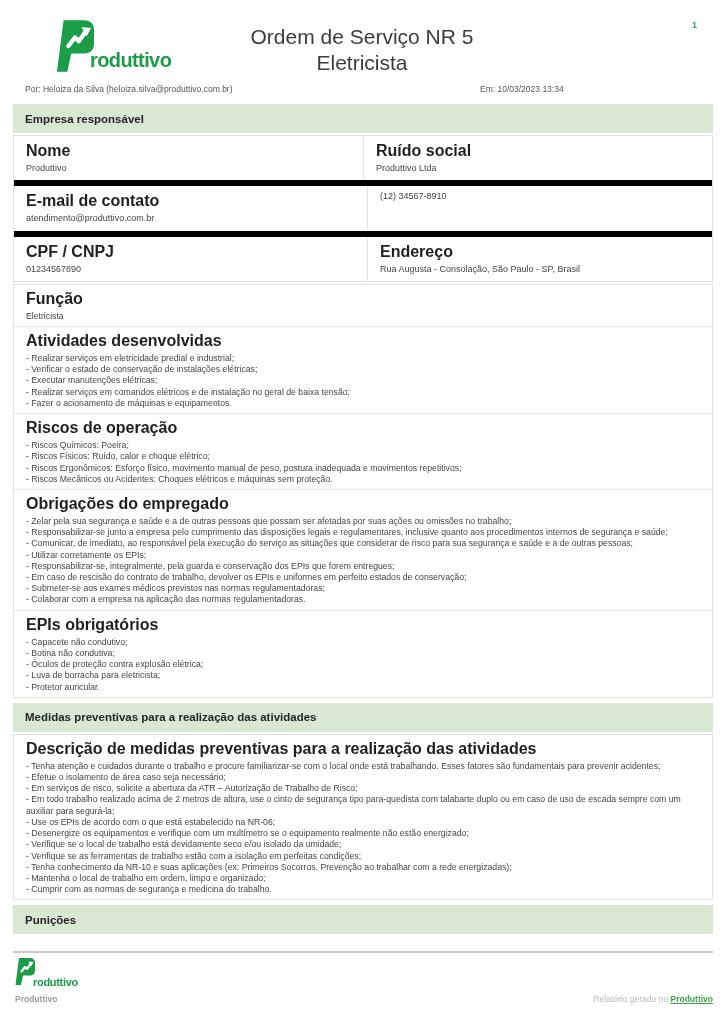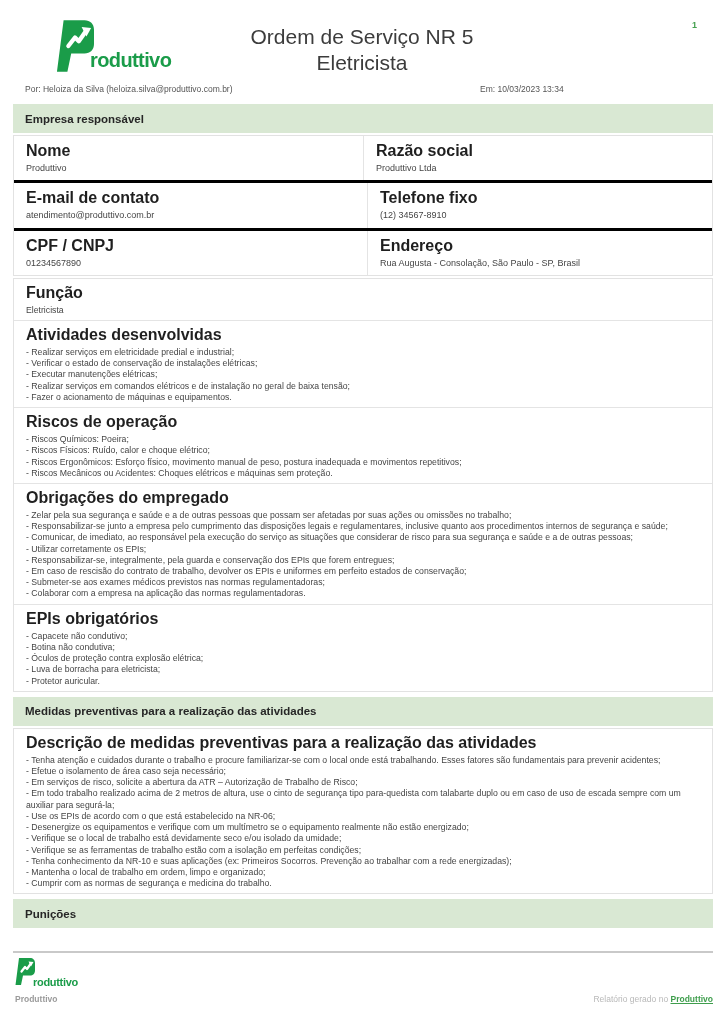--- a/index.html
+++ b/index.html
@@ -19,21 +19,21 @@
   .byline .by{position:absolute;left:12px;top:0;}
   .byline .at{position:absolute;left:467px;top:0;}
   
   .section-bar{
     margin:5px 11px 0 13px;height:29px;display:flex;align-items:center;
     background:#d9e8d3;padding:0 12px;font-size:11.5px;font-weight:bold;color:#262626;text-align:right;
   }
   .box{margin:2px 11px 0 13px;border:1px solid #e2e2e2;background:#fff;}
   
   .crow{display:grid;grid-template-columns:1fr 1fr;}
-  .crow + .crow{border-top:3px solid #000000;gap:8px;}
+  .crow + .crow{border-top:6px solid #000000;gap:8px;}
   .ccell{padding:5px 12px 6px;}
   .ccell.right{border-left:1px solid #e4e4e4;}
   
   .field{padding:4px 12px 4px;}
   .field + .field{border-top:1px solid #e4e4e4;}
   .field-label{font-size:16px;font-weight:bold;color:#1f1f1f;margin-bottom:2px;line-height:1.25;}
   .field-value{font-size:9px;color:#454545;line-height:1.25;}
   .field-lines{font-size:8.7px;color:#454545;line-height:1.29;white-space:pre-line;}
   .empty-box{height:44px;margin:0 11px 0 13px;background:#fff;}
   
@@ -75,32 +75,31 @@
 
   <section>
     <div class="section-bar">Empresa responsável</div>
     <div class="box">
   <div class="crow">
     <div class="ccell">
       <div class="field-label">Nome</div>
       <div class="field-value">Produttivo</div>
     </div>
     <div class="ccell right">
-      <div class="field-label">Razão social</div>
+      <div class="field-label">Ruído social</div>
       <div class="field-value">Produttivo Ltda</div>
     </div>
   </div>
 
   <div class="crow">
     <div class="ccell">
       <div class="field-label">E-mail de contato</div>
       <div class="field-value">atendimento@produttivo.com.br</div>
     </div>
     <div class="ccell right">
-      <div class="field-label">Telefone fixo</div>
       <div class="field-value">(12) 34567-8910</div>
     </div>
   </div>
 
   <div class="crow">
     <div class="ccell">
       <div class="field-label">CPF / CNPJ</div>
       <div class="field-value">01234567890</div>
     </div>
     <div class="ccell right">

